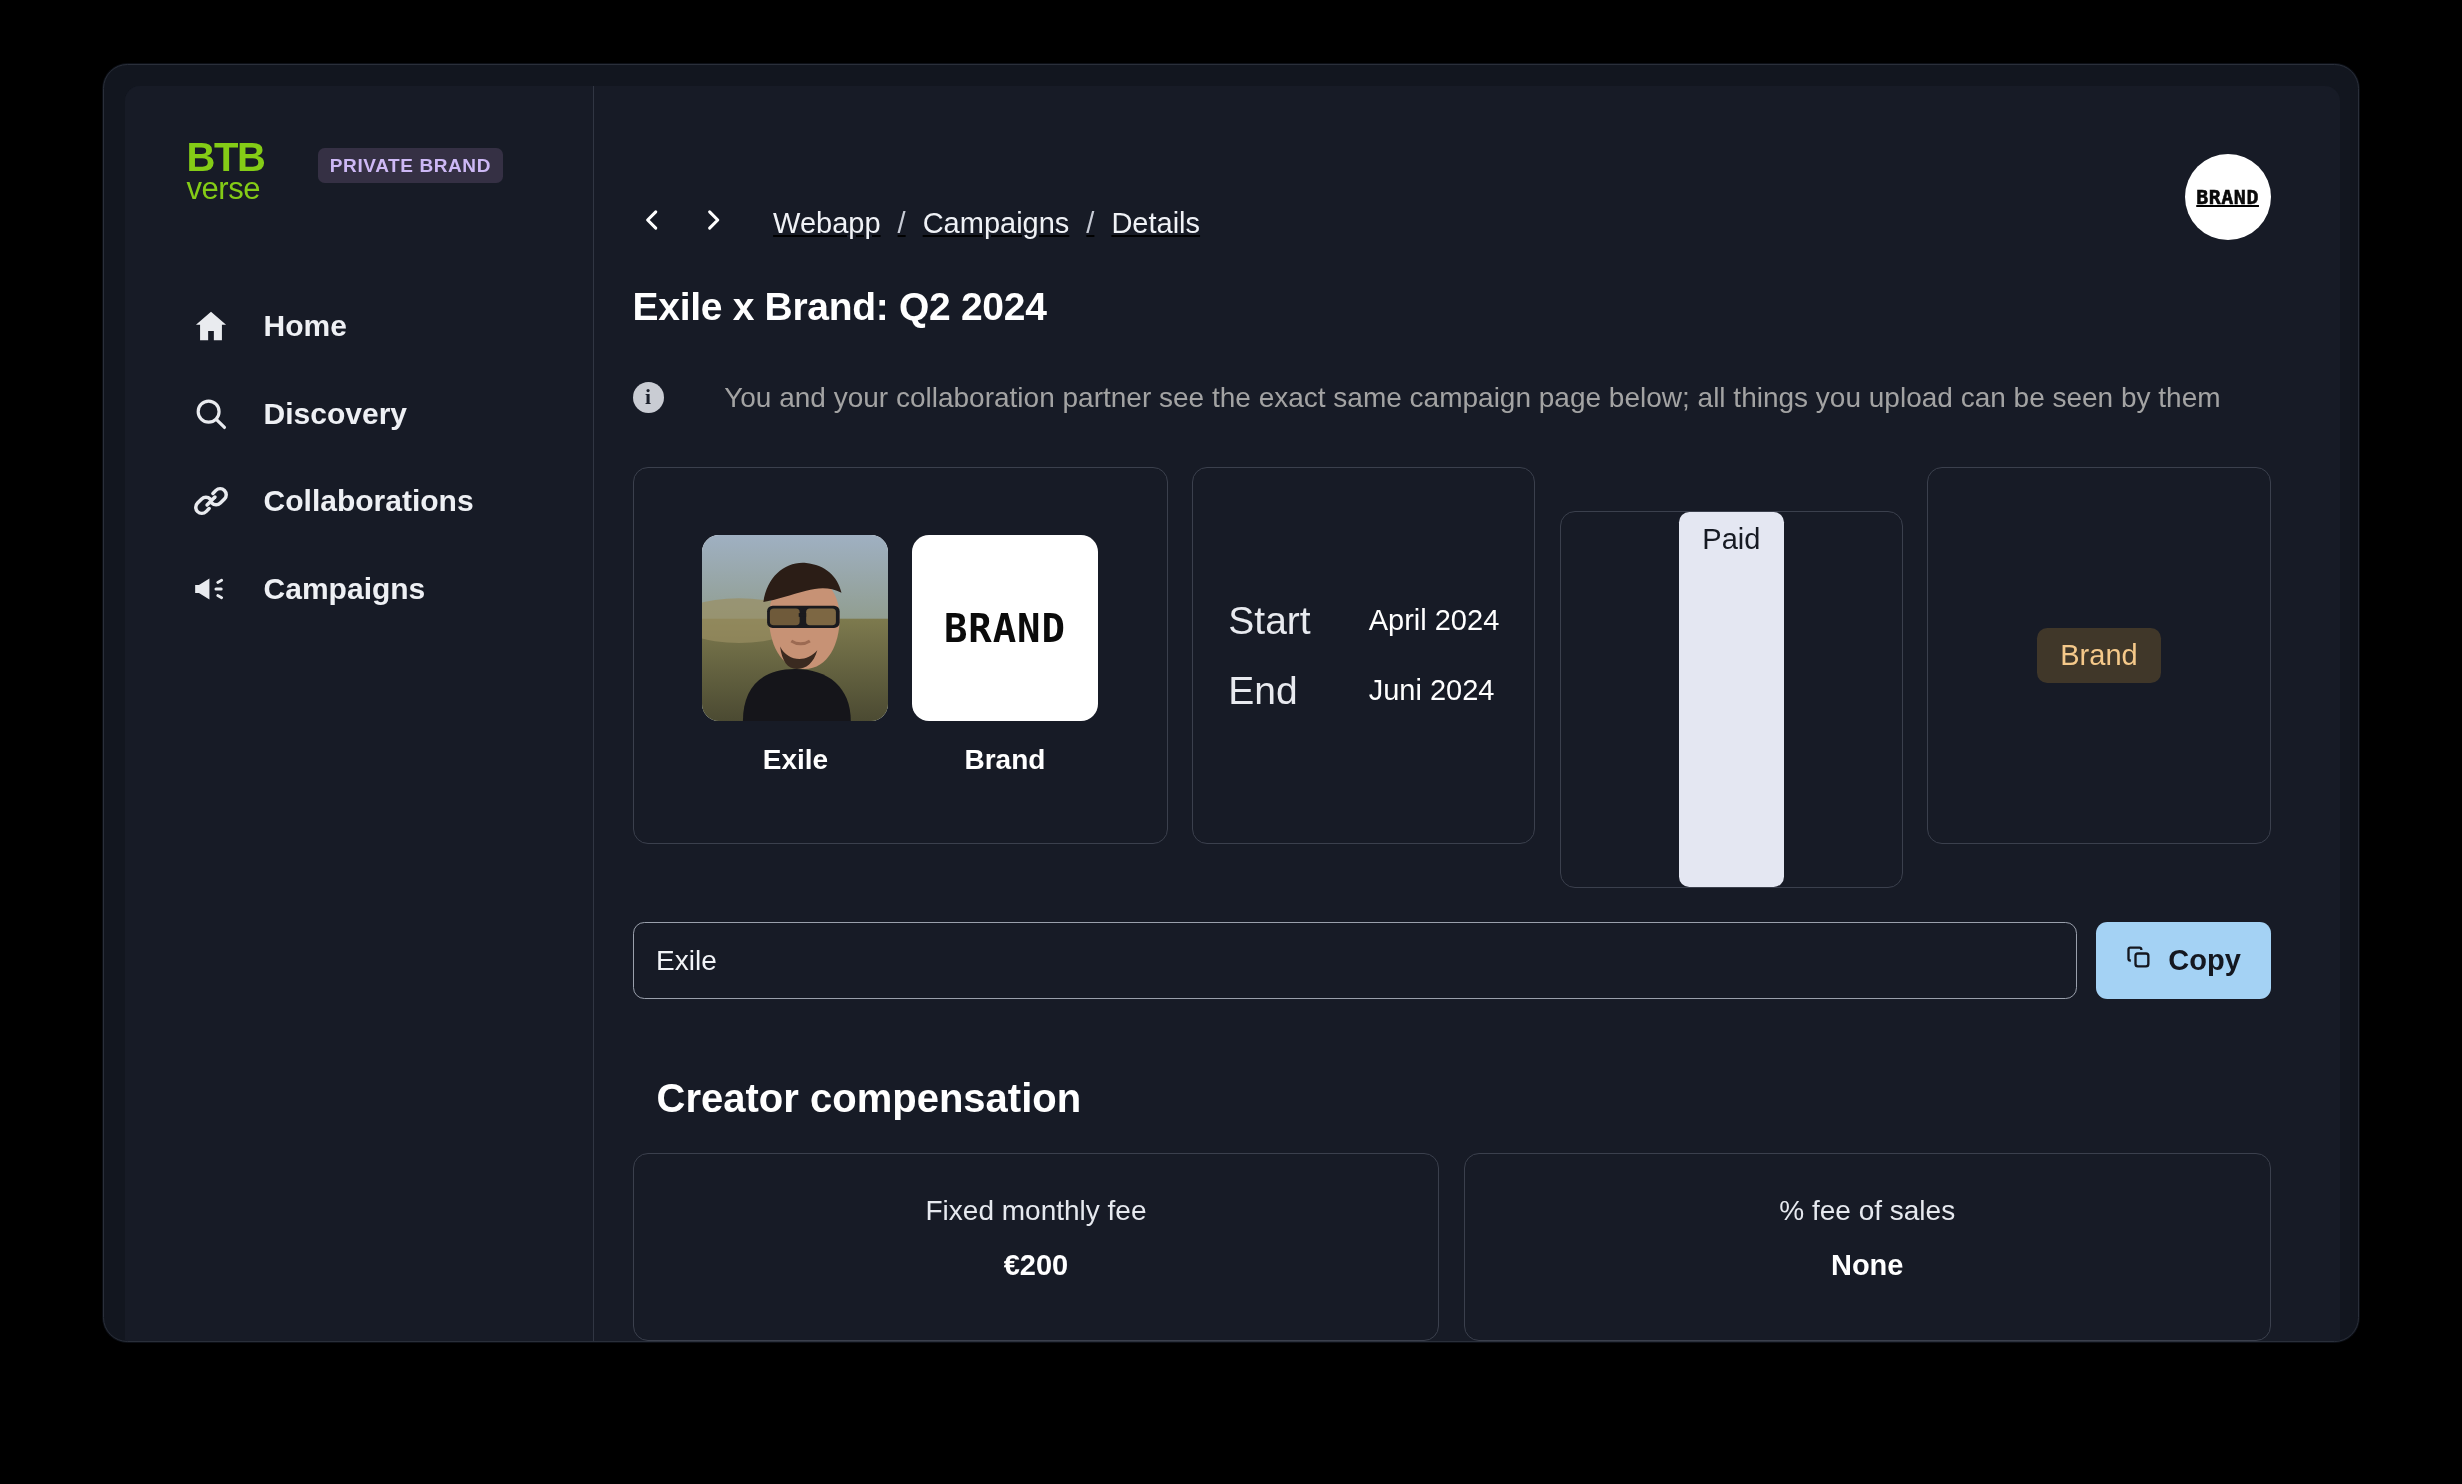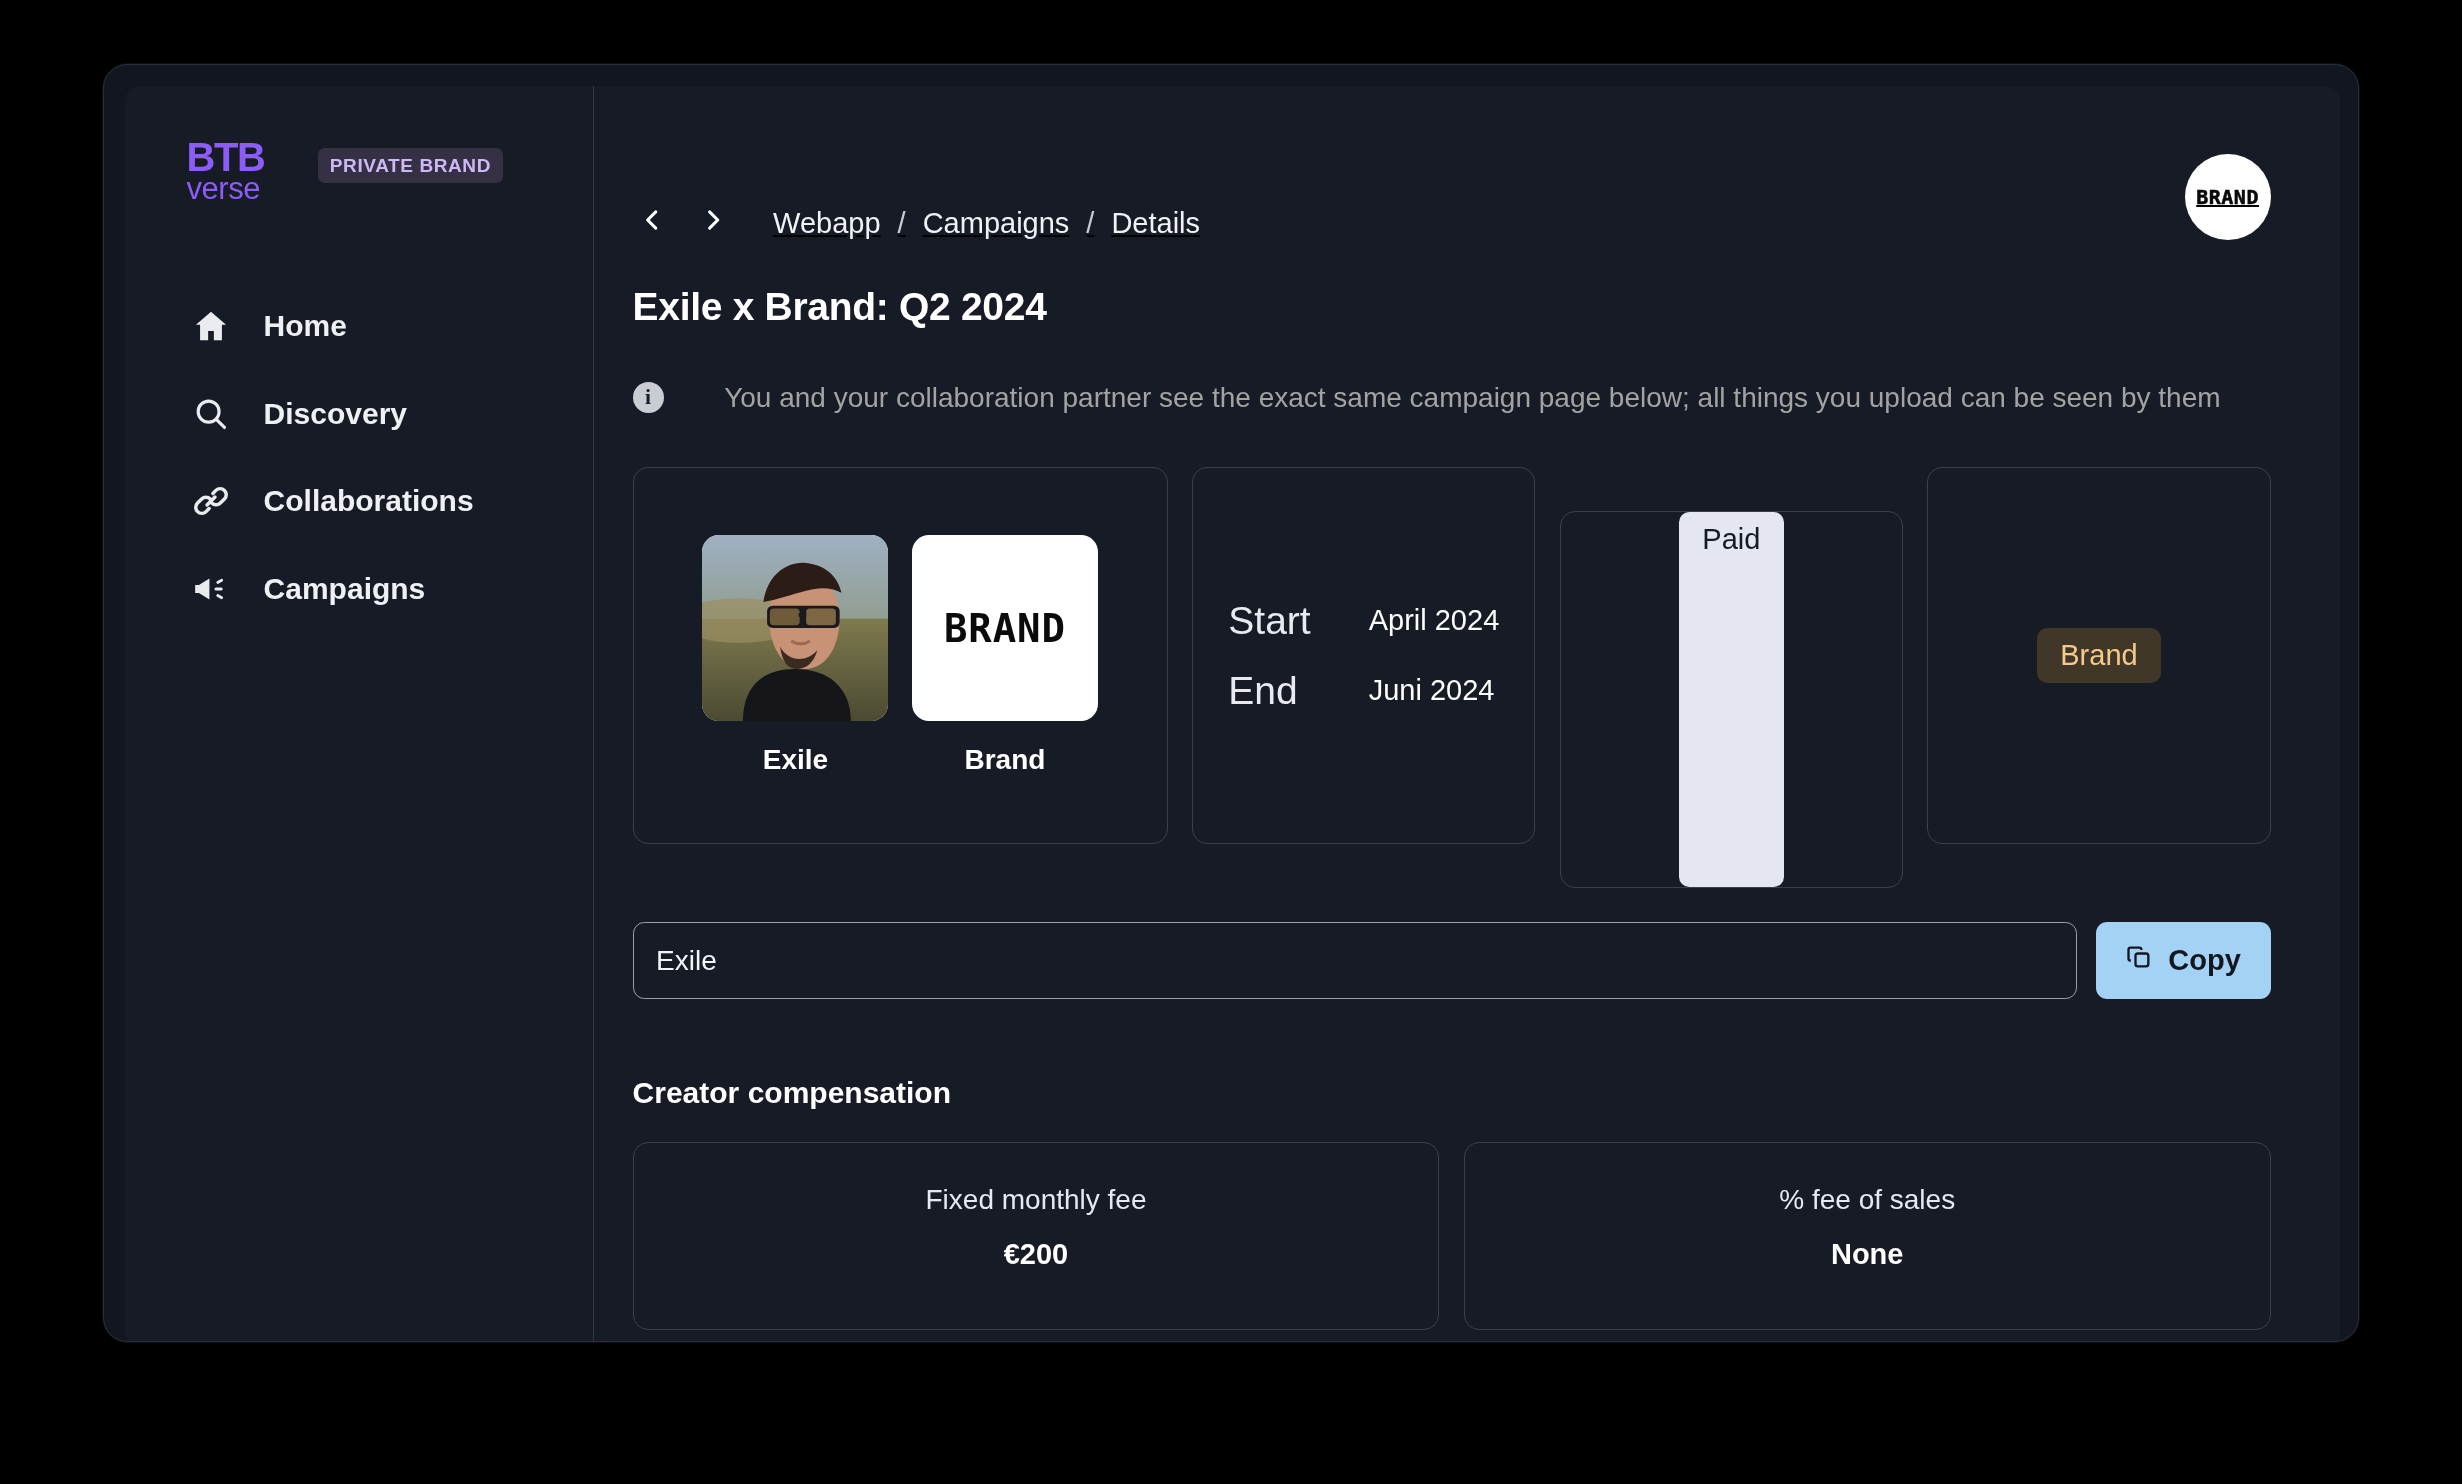--- a/index.html
+++ b/index.html
@@ -39,21 +39,21 @@
     padding: 34px 0 0 0;
     position: relative;
   }
   .brand-row {
     display: flex;
     align-items: flex-start;
     padding: 19px 0 0 62px;
     gap: 53px;
   }
   .logo {
-    color: #8b5cf6;
+    color: #84cc16;
     line-height: 0.92;
   }
   .logo-top {
     font-size: 40px;
     font-weight: 700;
     letter-spacing: -1.4px;
   }
   .logo-bottom {
     font-size: 31px;
     font-weight: 400;
@@ -259,23 +259,24 @@
     align-items: center;
     justify-content: center;
     gap: 15px;
     width: 175px;
     cursor: pointer;
     font-family: "Liberation Sans", sans-serif;
   }
 
   .section-title {
     color: #ffffff;
-    font-size: 30px;
+    font-size: 40px;
     font-weight: 700;
     margin-top: 77px;
+    margin-left: 24px;
   }
   .comp-row {
     display: flex;
     gap: 24.4px;
     margin-top: 32px;
   }
   .comp-card {
     flex: 1;
     border: 0.9px solid #3b404d;
     border-radius: 15px;

